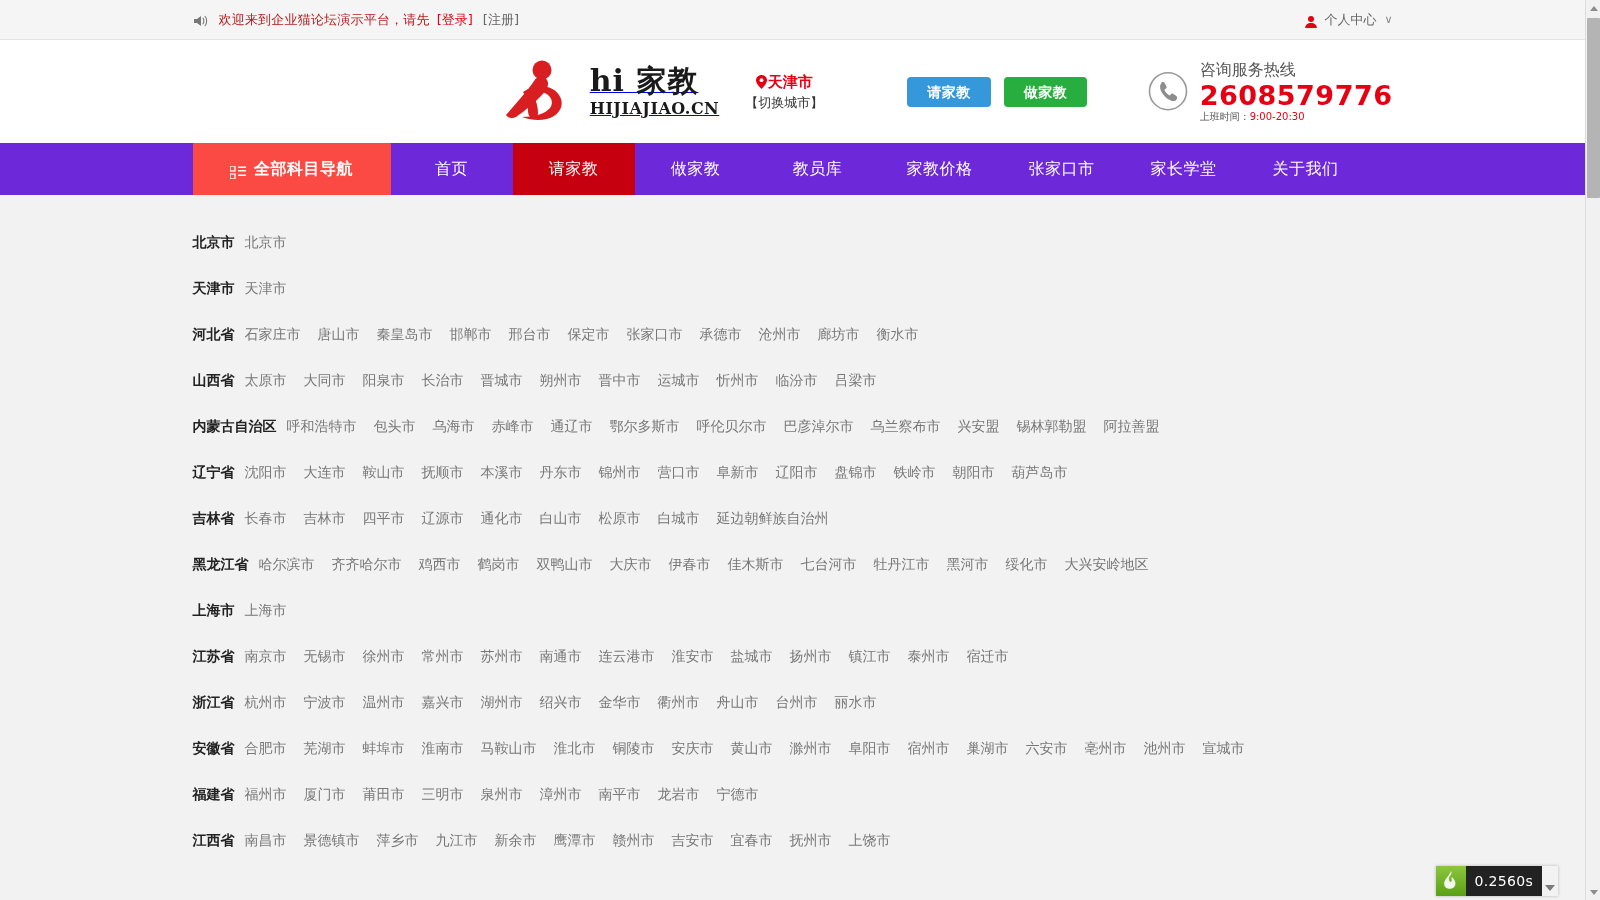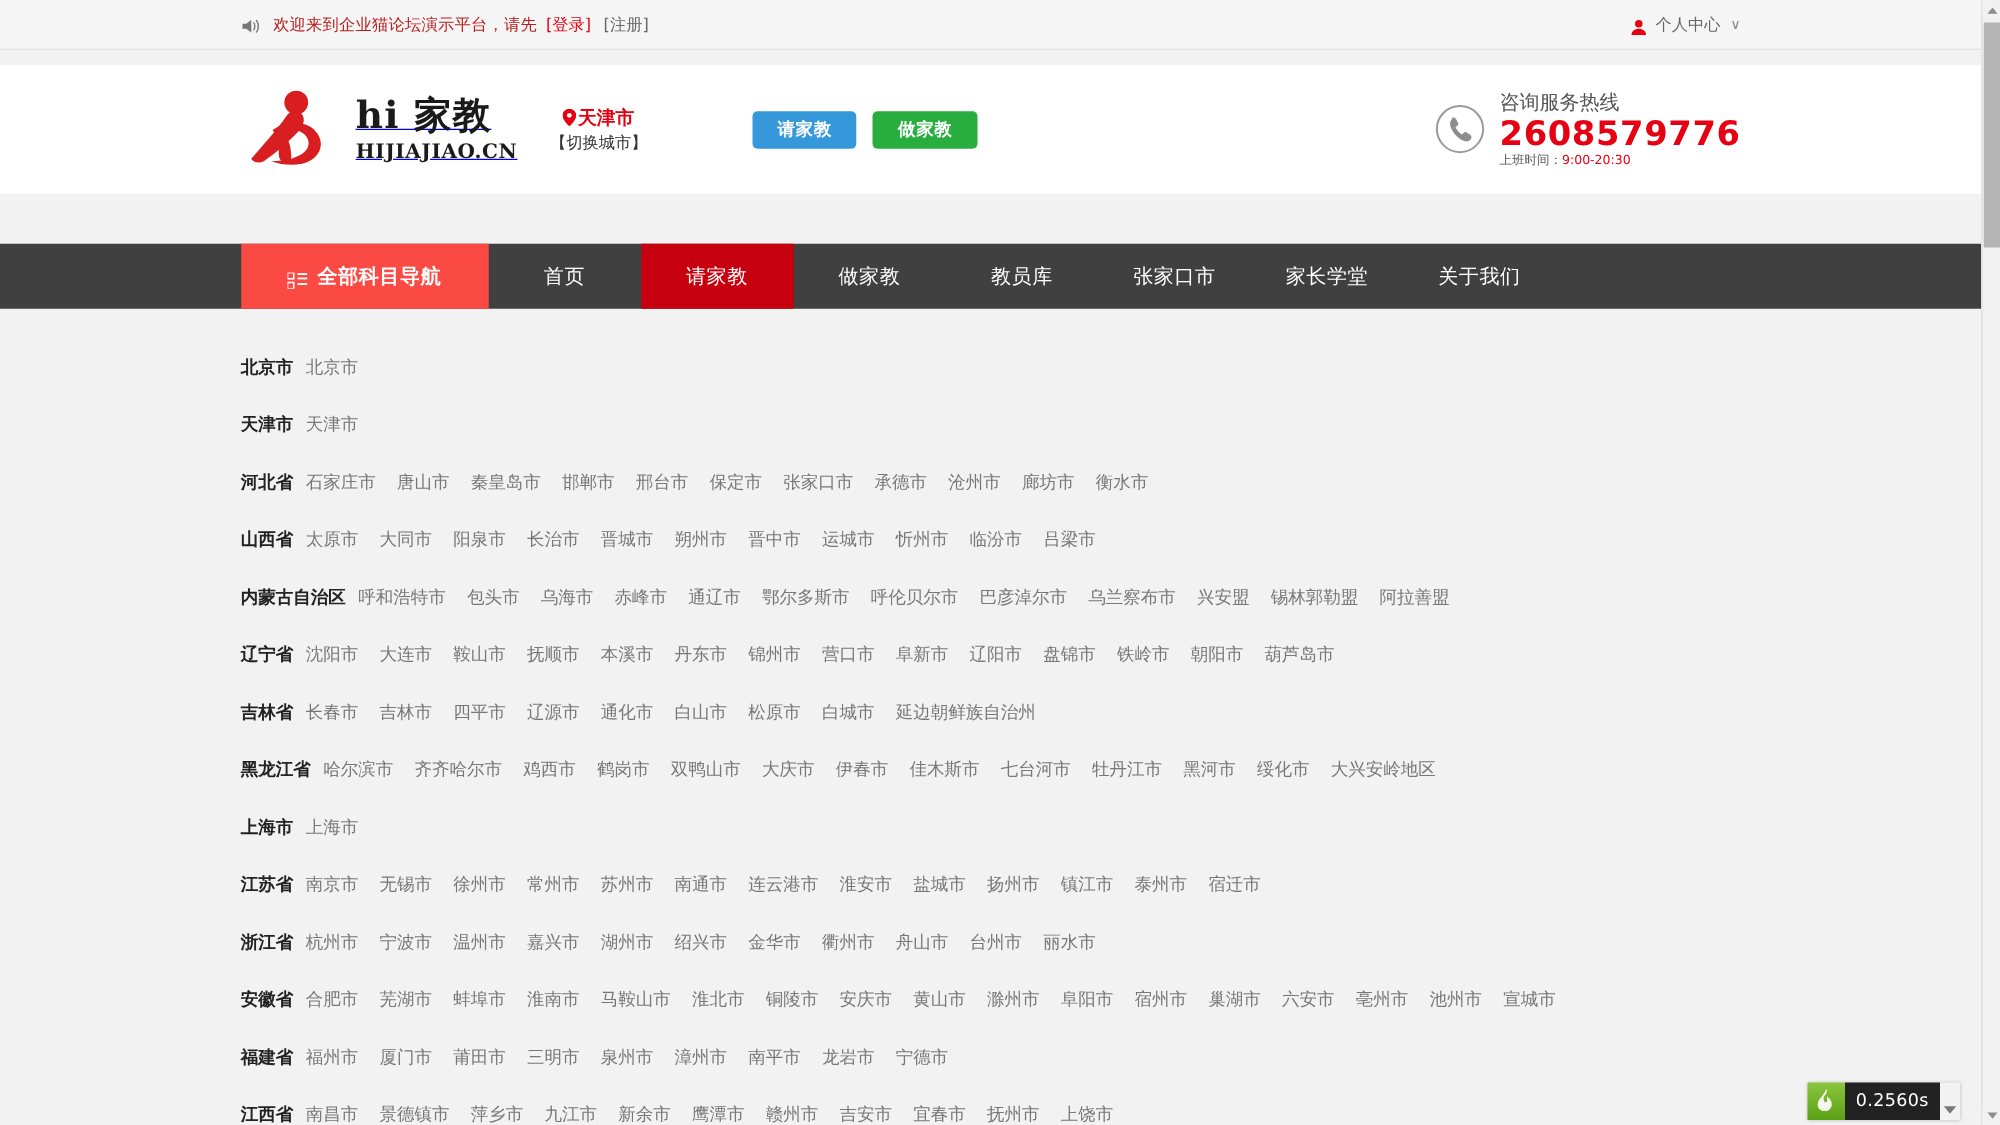--- a/index.html
+++ b/index.html
@@ -58,25 +58,26 @@
   .chev { font-size: 11px; color: #888; margin-left: 2px; }
 
   
   .header {
     background: #fff;
     height: 103px;
     position: relative;
   }
   .header-inner {
     width: 1200px;
-    margin: 12px auto;
+    margin: 0 auto;
     height: 100%;
     display: flex;
     align-items: center;
     position: relative;
+    justify-content: center;
   }
   .logo-block { display: flex; align-items: center; height: 100%; }
   .logo-mark { width: 88px; height: 66px; flex: 0 0 88px; }
   .logo-text { margin-left: 4px; }
   .logo-title {
     font-family: "DejaVu Serif", "Liberation Serif", serif;
     font-weight: bold;
     font-size: 30px;
     color: #1a1a1a;
     line-height: 1.05;
@@ -141,23 +142,22 @@
     color: #e60012;
     font-weight: bold;
     letter-spacing: .5px;
     line-height: 1.15;
   }
   .hotline-hours { font-size: 10px; color: #555; }
   .hotline-hours .hrs { color: #e60012; }
 
   
   .nav {
-    background: #404040;
+    background: #6d28d9;
     height: 52px;
-    margin-top: 40px;
   }
   .nav-inner {
     width: 1200px;
     margin: 0 auto;
     height: 100%;
     display: flex;
     align-items: stretch;
   }
   .nav-item {
     display: flex;
@@ -245,21 +245,21 @@
     position: absolute;
     left: 1px; top: 18px;
     width: 13px; height: 180px;
     background: #b4b4b4;
     border-radius: 1px;
   }
 
   
   .perf-badge {
     position: absolute;
-    right: 17px;
+    right: 27px;
     bottom: 4px;
     height: 30px;
     display: flex;
     align-items: stretch;
     font-family: "DejaVu Sans", "Liberation Sans", sans-serif;
     box-shadow: 0 0 3px rgba(0,0,0,.25);
   }
   .perf-icon {
     width: 30px;
     background: linear-gradient(180deg,#8cc63f 0%, #5aa014 100%);
@@ -390,20 +390,23 @@
             <span>首页</span>
           </a>
           <a class="nav-item plain active" href="#">
             <span>请家教</span>
           </a>
           <a class="nav-item plain" href="#">
             <span>做家教</span>
           </a>
           <a class="nav-item plain" href="#">
             <span>教员库</span>
+          </a>
+          <a class="nav-item plain" href="#">
+            <span>家教价格</span>
           </a>
           <a class="nav-item plain" href="#">
             <span>张家口市</span>
           </a>
           <a class="nav-item plain" href="#">
             <span>家长学堂</span>
           </a>
           <a class="nav-item plain" href="#">
             <span>关于我们</span>
           </a>

